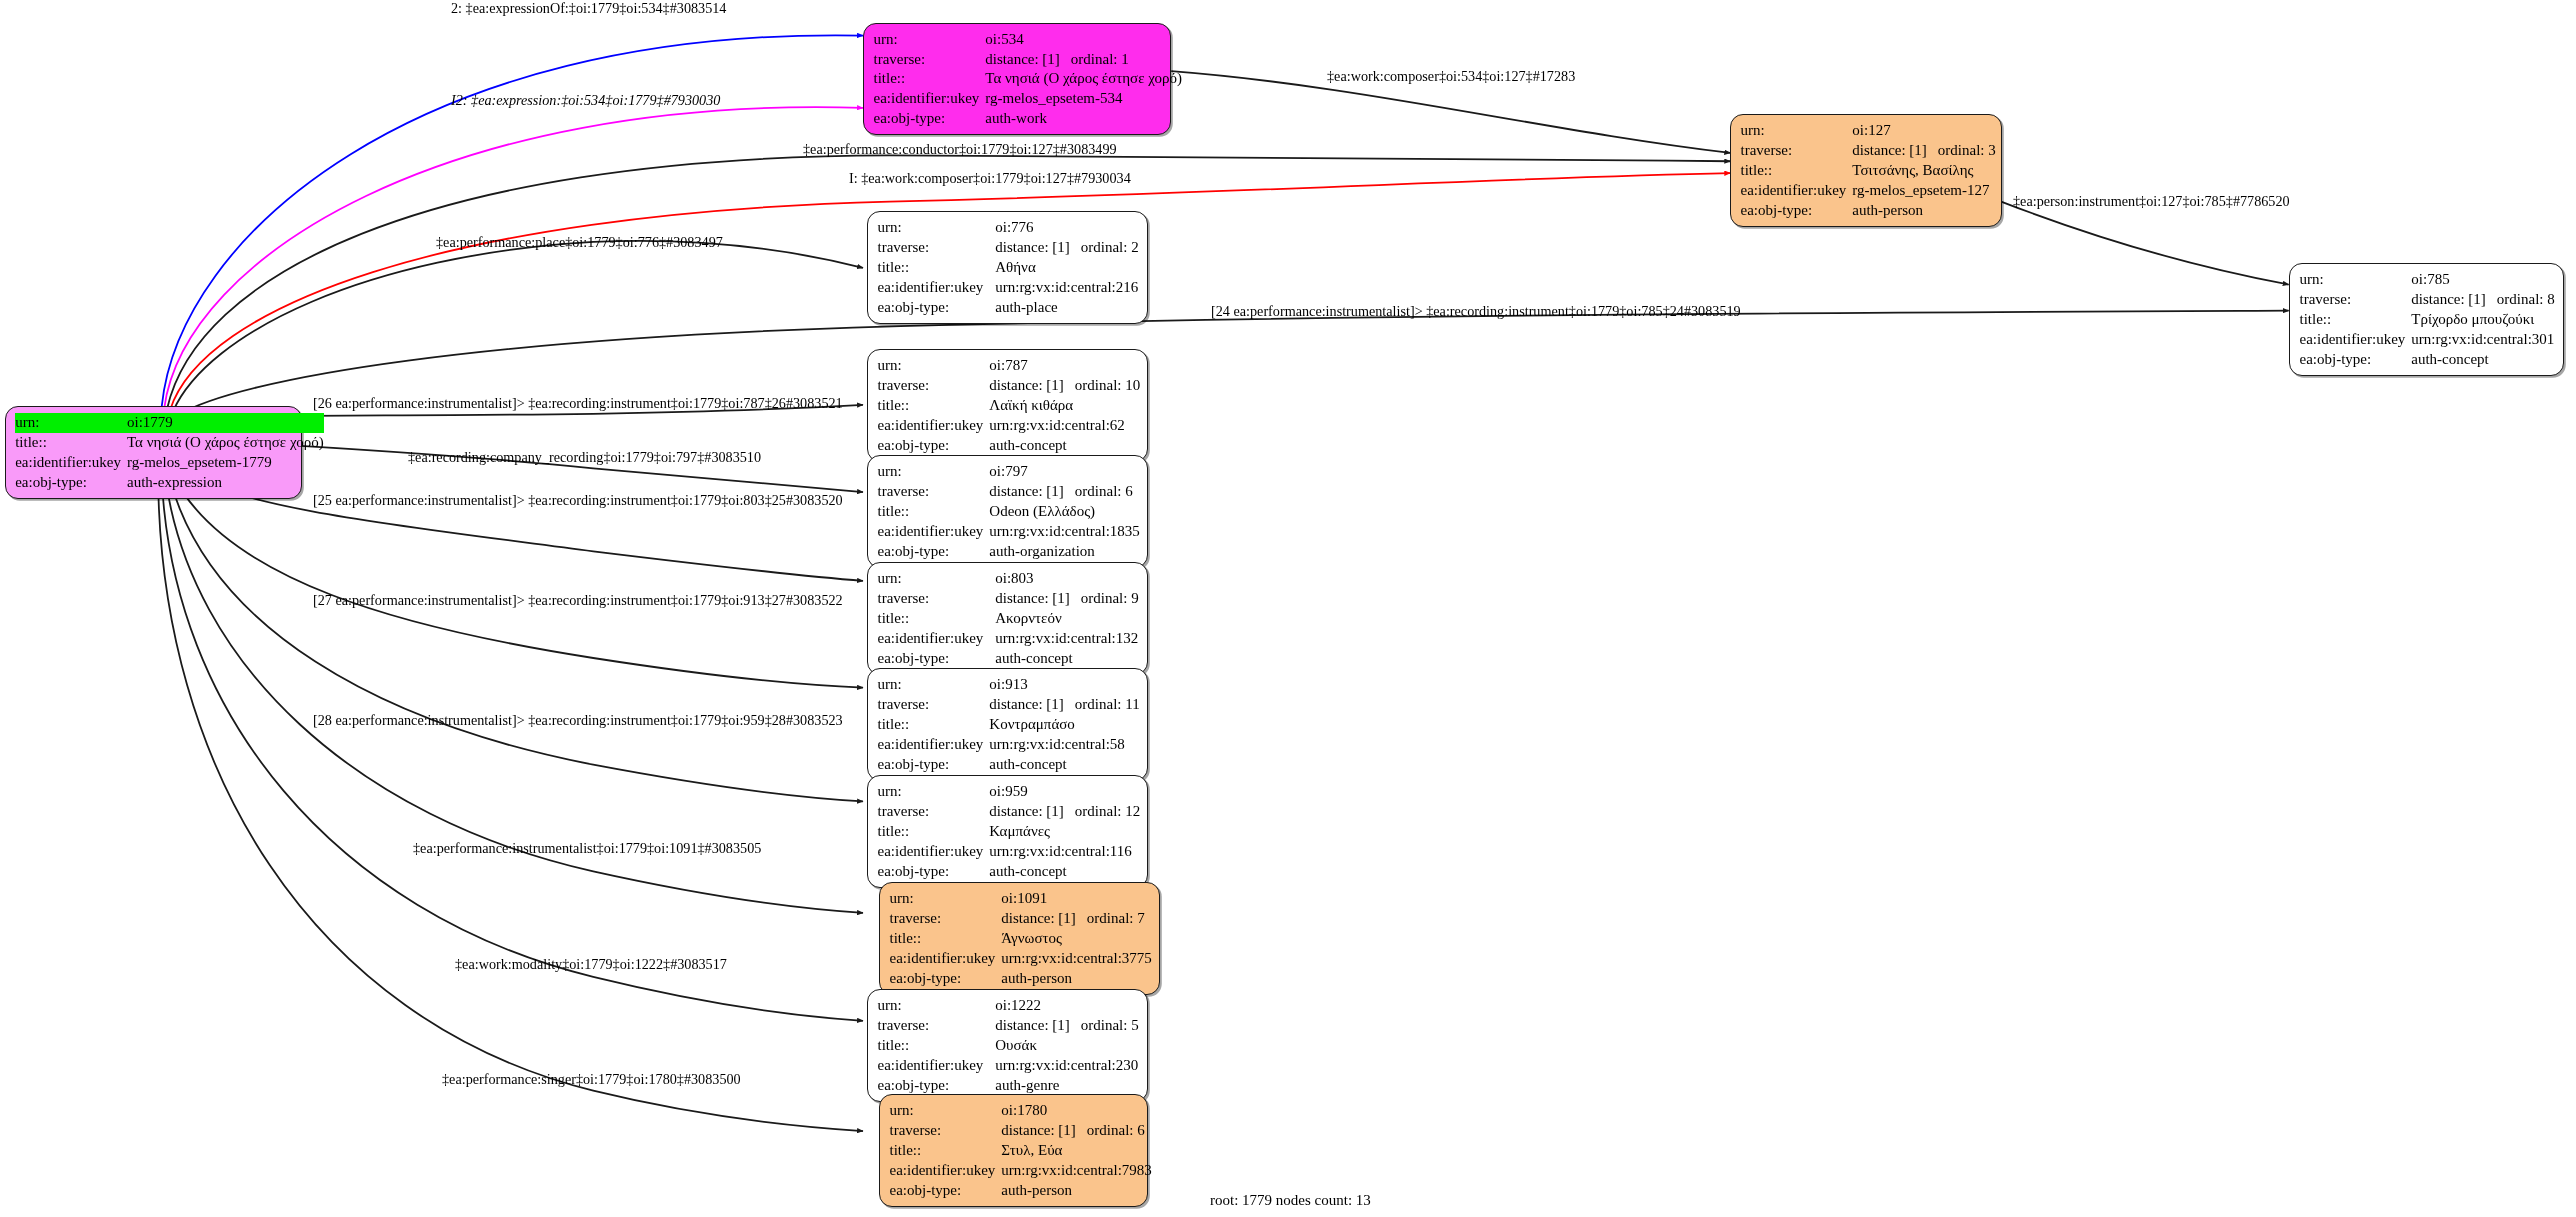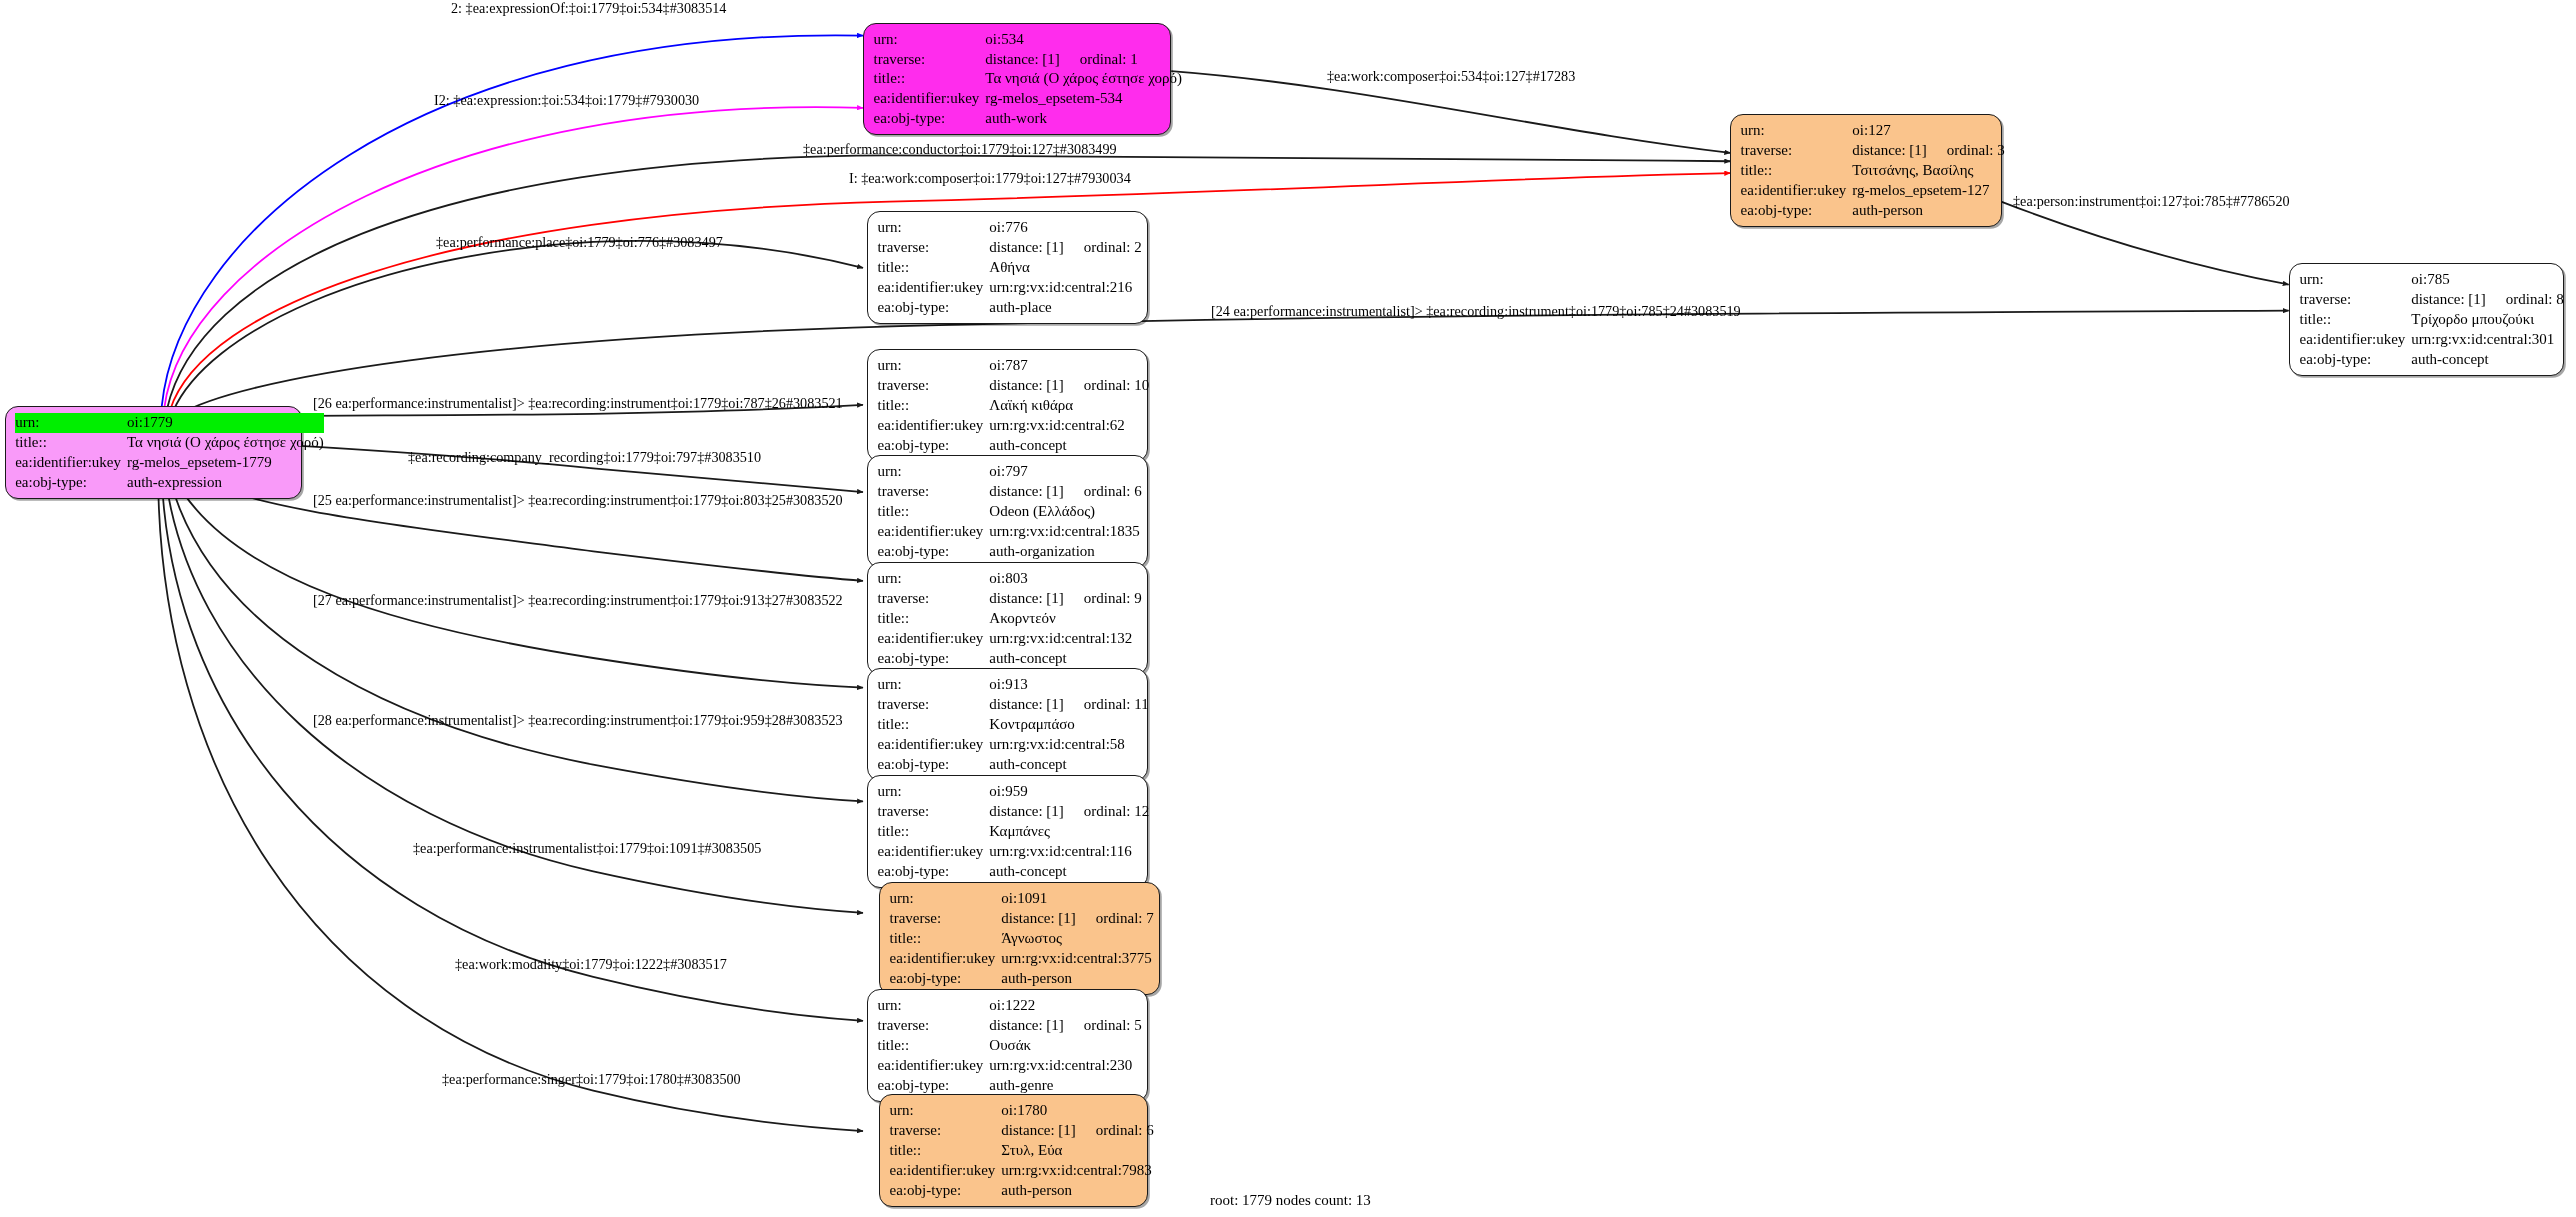--- a/index.html
+++ b/index.html
@@ -47,21 +47,21 @@
   .node td {
     font-size: 15px;
     line-height: 1.0;
     padding: 2.4px 0 2.4px 0;
     white-space: nowrap;
     color: #000000;
     vertical-align: top;
   }
   .node td.k { width: 178px; padding-right: 6px; }
   .node td.v { }
-  .node .ord { padding-left: 20px; }
+  .node .ord { padding-left: 11px; }
   .node.root td.hl-key,
   .node.root td.hl-val {
     background: #00ef00;
   }
   .edge-label {
     position: absolute;
     font-size: 14.2px;
     line-height: 1;
     color: #000000;
     white-space: nowrap;
@@ -470,21 +470,21 @@
       <tr>
         <td class="k">ea:obj-type:</td>
         <td class="v">auth-person</td>
       </tr>
     </tbody>
       </table>
   </div>
 
   <div class="edge-label" style="left:451px; top:1.2px;">2: ‡ea:expressionOf:‡oi:1779‡oi:534‡#3083514</div>
 
-  <div class="edge-label" style="left:434px; top:93px;">I2: ‡ea:expression:‡oi:534‡oi:1779‡#7930030</div>
+  <div class="edge-label" style="left:451px; top:93px;font-style:italic;">I2: ‡ea:expression:‡oi:534‡oi:1779‡#7930030</div>
 
   <div class="edge-label" style="left:1327px; top:69px;">‡ea:work:composer‡oi:534‡oi:127‡#17283</div>
 
   <div class="edge-label" style="left:803px; top:142px;">‡ea:performance:conductor‡oi:1779‡oi:127‡#3083499</div>
 
   <div class="edge-label" style="left:849px; top:171px;">I: ‡ea:work:composer‡oi:1779‡oi:127‡#7930034</div>
 
   <div class="edge-label" style="left:436px; top:235px;">‡ea:performance:place‡oi:1779‡oi:776‡#3083497</div>
 
   <div class="edge-label" style="left:2013px; top:194px;">‡ea:person:instrument‡oi:127‡oi:785‡#7786520</div>

